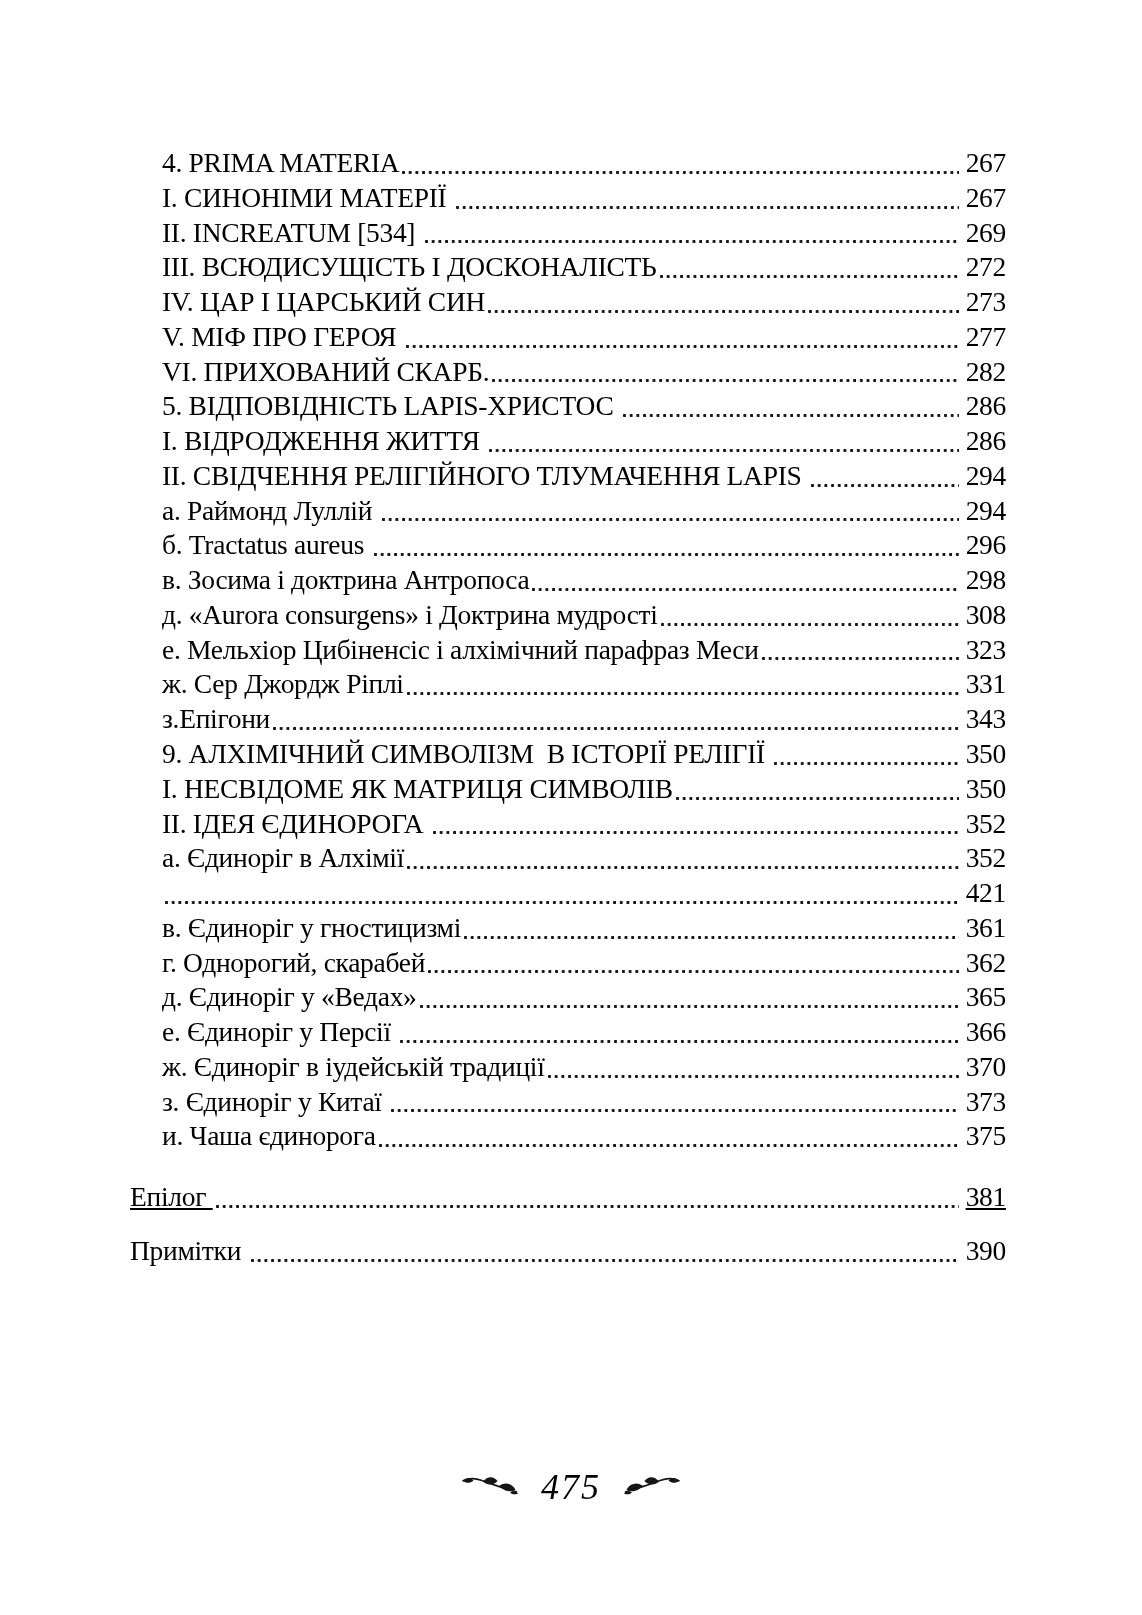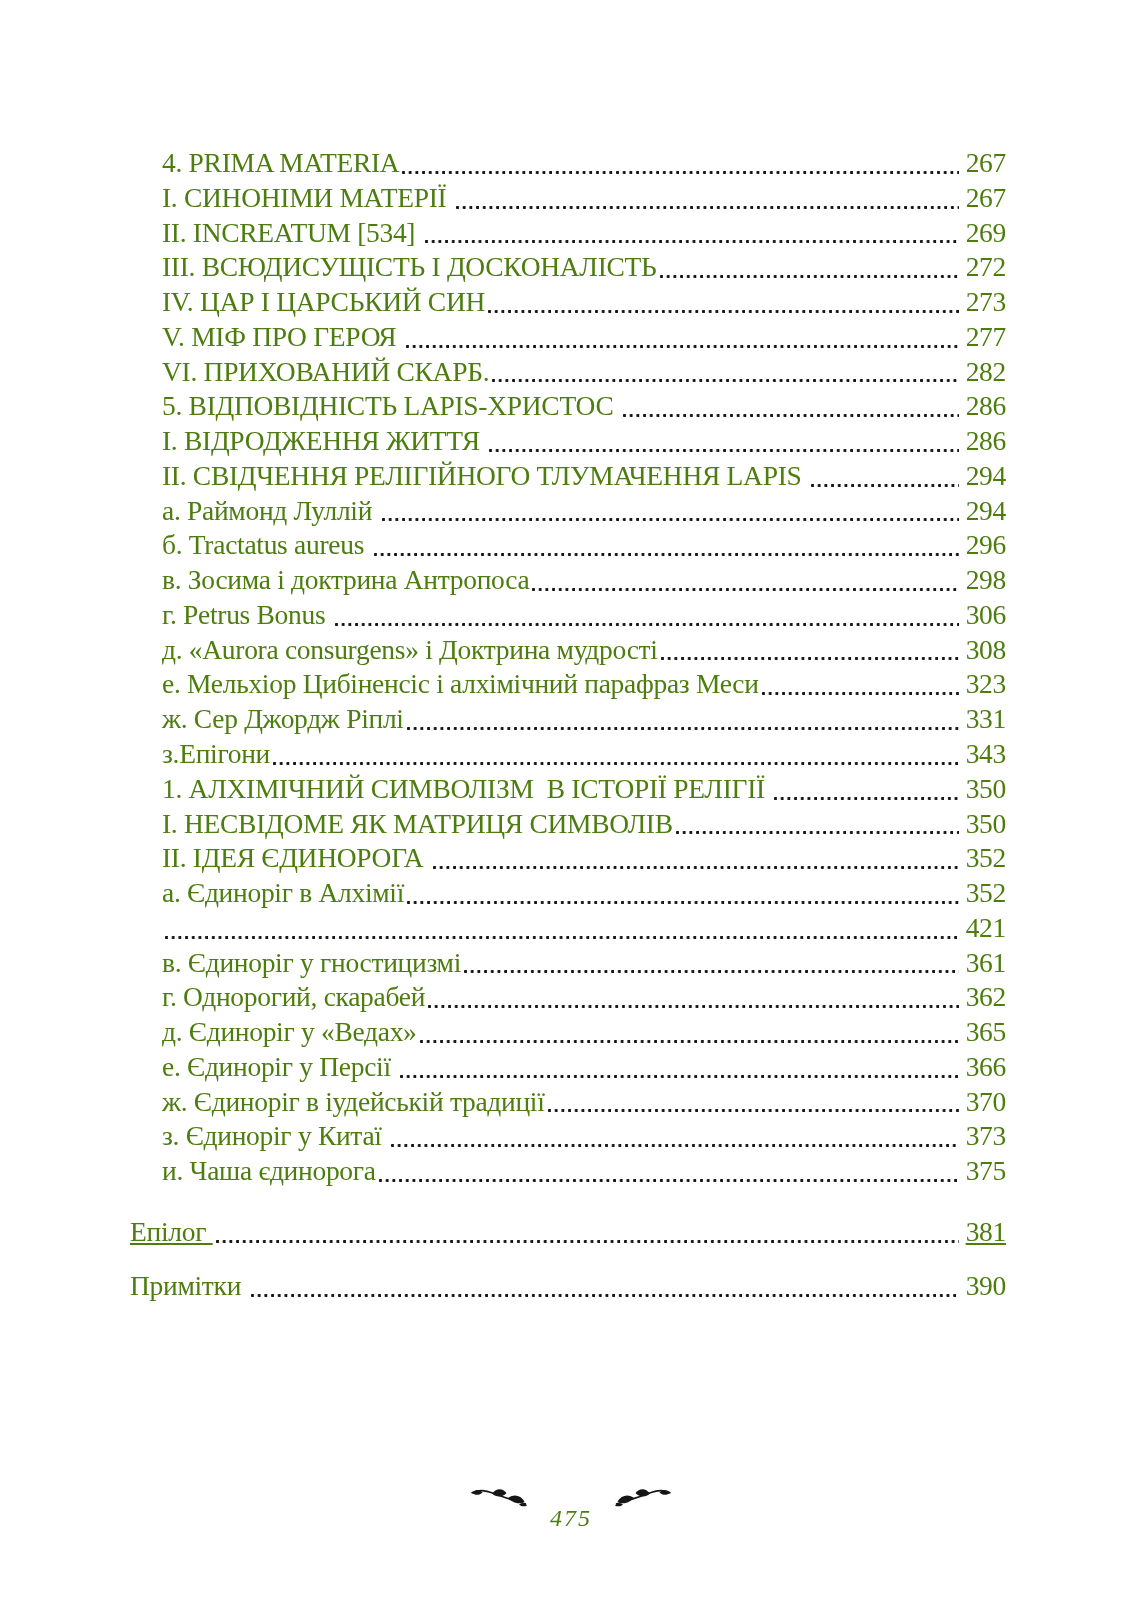--- a/index.html
+++ b/index.html
@@ -1,20 +1,20 @@
 <!DOCTYPE html>
 <html><head>
 <meta charset="utf-8">
 <style>
   html,body { margin:0; padding:0; background:#e8e8e8; }
   .page {
     position:relative;
     width:1142px; height:1615px;
     background:#ffffff;
-    color:#4d7c0f;
+    color:#000000;
     font-family:"Liberation Serif","DejaVu Serif",serif;
     overflow:hidden;
     margin:0 auto;
   }
   .toc {
     position:absolute;
     left:130px; top:146px;
     width:876px;
   }
   .toc-line {
@@ -51,23 +51,22 @@
     position:absolute;
     left:0; top:1466px;
     width:100%;
     display:flex;
     justify-content:center;
     align-items:center;
     gap:22px;
   }
   .pagenum {
     font-style:italic;
-    font-size:24px;
+    font-size:36px;
     letter-spacing:2px;
-    margin-top:39px;
   }
   .orn { display:block; }
   .orn.right { transform:scaleX(-1); }
 </style>
 </head>
 <body>
 
 <div class="page">
 
   <div class="toc">
@@ -130,46 +129,41 @@
         <span class="t">б. Tractatus aureus </span>
         <span class="leader"></span>
         <span class="p">296</span>
       </div>
       <div class="toc-line indented">
         <span class="t">в. Зосима і доктрина Антропоса</span>
         <span class="leader"></span>
         <span class="p">298</span>
       </div>
       <div class="toc-line indented">
-        <span class="t">г. Petrus Bonus </span>
-        <span class="leader"></span>
-        <span class="p">306</span>
-      </div>
-      <div class="toc-line indented">
         <span class="t">д. «Aurora consurgens» і Доктрина мудрості</span>
         <span class="leader"></span>
         <span class="p">308</span>
       </div>
       <div class="toc-line indented">
         <span class="t">е. Мельхіор Цибіненсіс і алхімічний парафраз Меси</span>
         <span class="leader"></span>
         <span class="p">323</span>
       </div>
       <div class="toc-line indented">
         <span class="t">ж. Сер Джордж Ріплі</span>
         <span class="leader"></span>
         <span class="p">331</span>
       </div>
       <div class="toc-line indented">
         <span class="t">з.Епігони</span>
         <span class="leader"></span>
         <span class="p">343</span>
       </div>
       <div class="toc-line indented">
-        <span class="t">1. АЛХІМІЧНИЙ СИМВОЛІЗМ  В ІСТОРІЇ РЕЛІГІЇ </span>
+        <span class="t">9. АЛХІМІЧНИЙ СИМВОЛІЗМ  В ІСТОРІЇ РЕЛІГІЇ </span>
         <span class="leader"></span>
         <span class="p">350</span>
       </div>
       <div class="toc-line indented">
         <span class="t">І. НЕСВІДОМЕ ЯК МАТРИЦЯ СИМВОЛІВ</span>
         <span class="leader"></span>
         <span class="p">350</span>
       </div>
       <div class="toc-line indented">
         <span class="t">ІІ. ІДЕЯ ЄДИНОРОГА </span>

